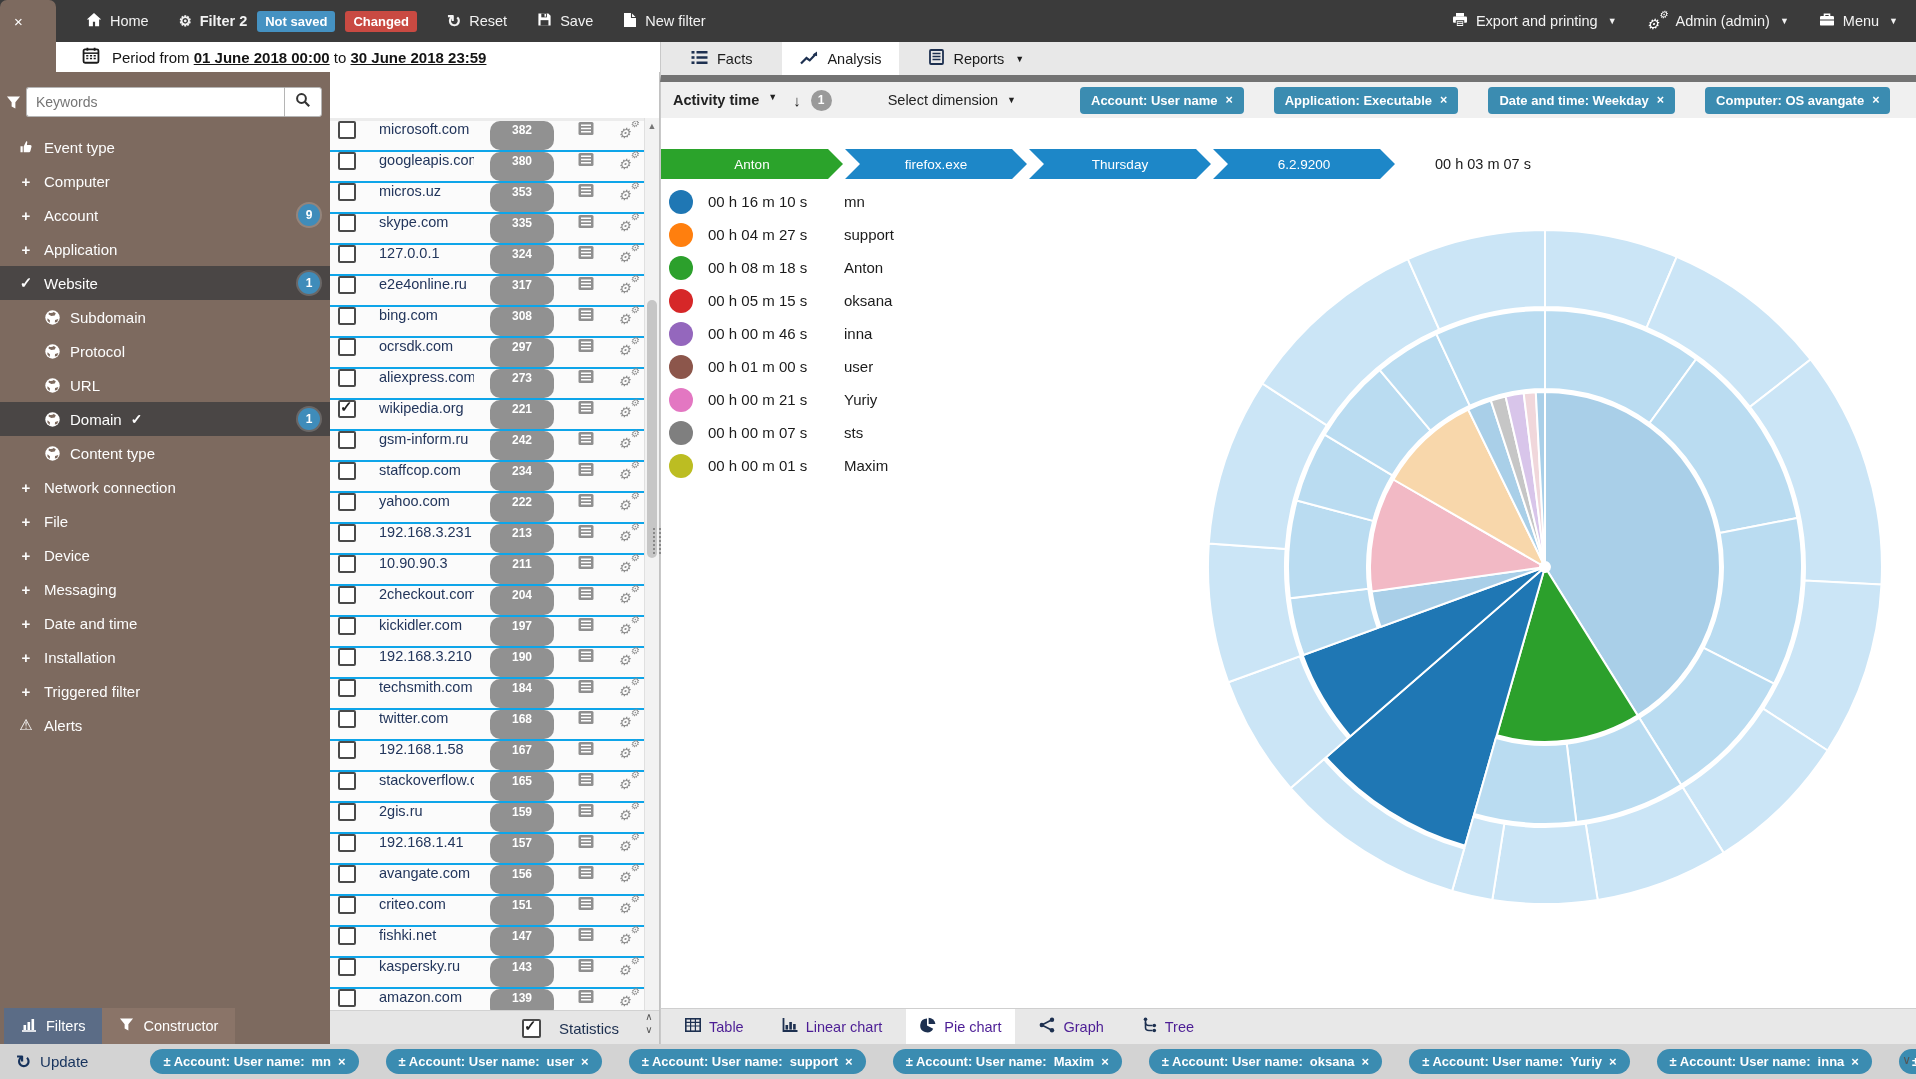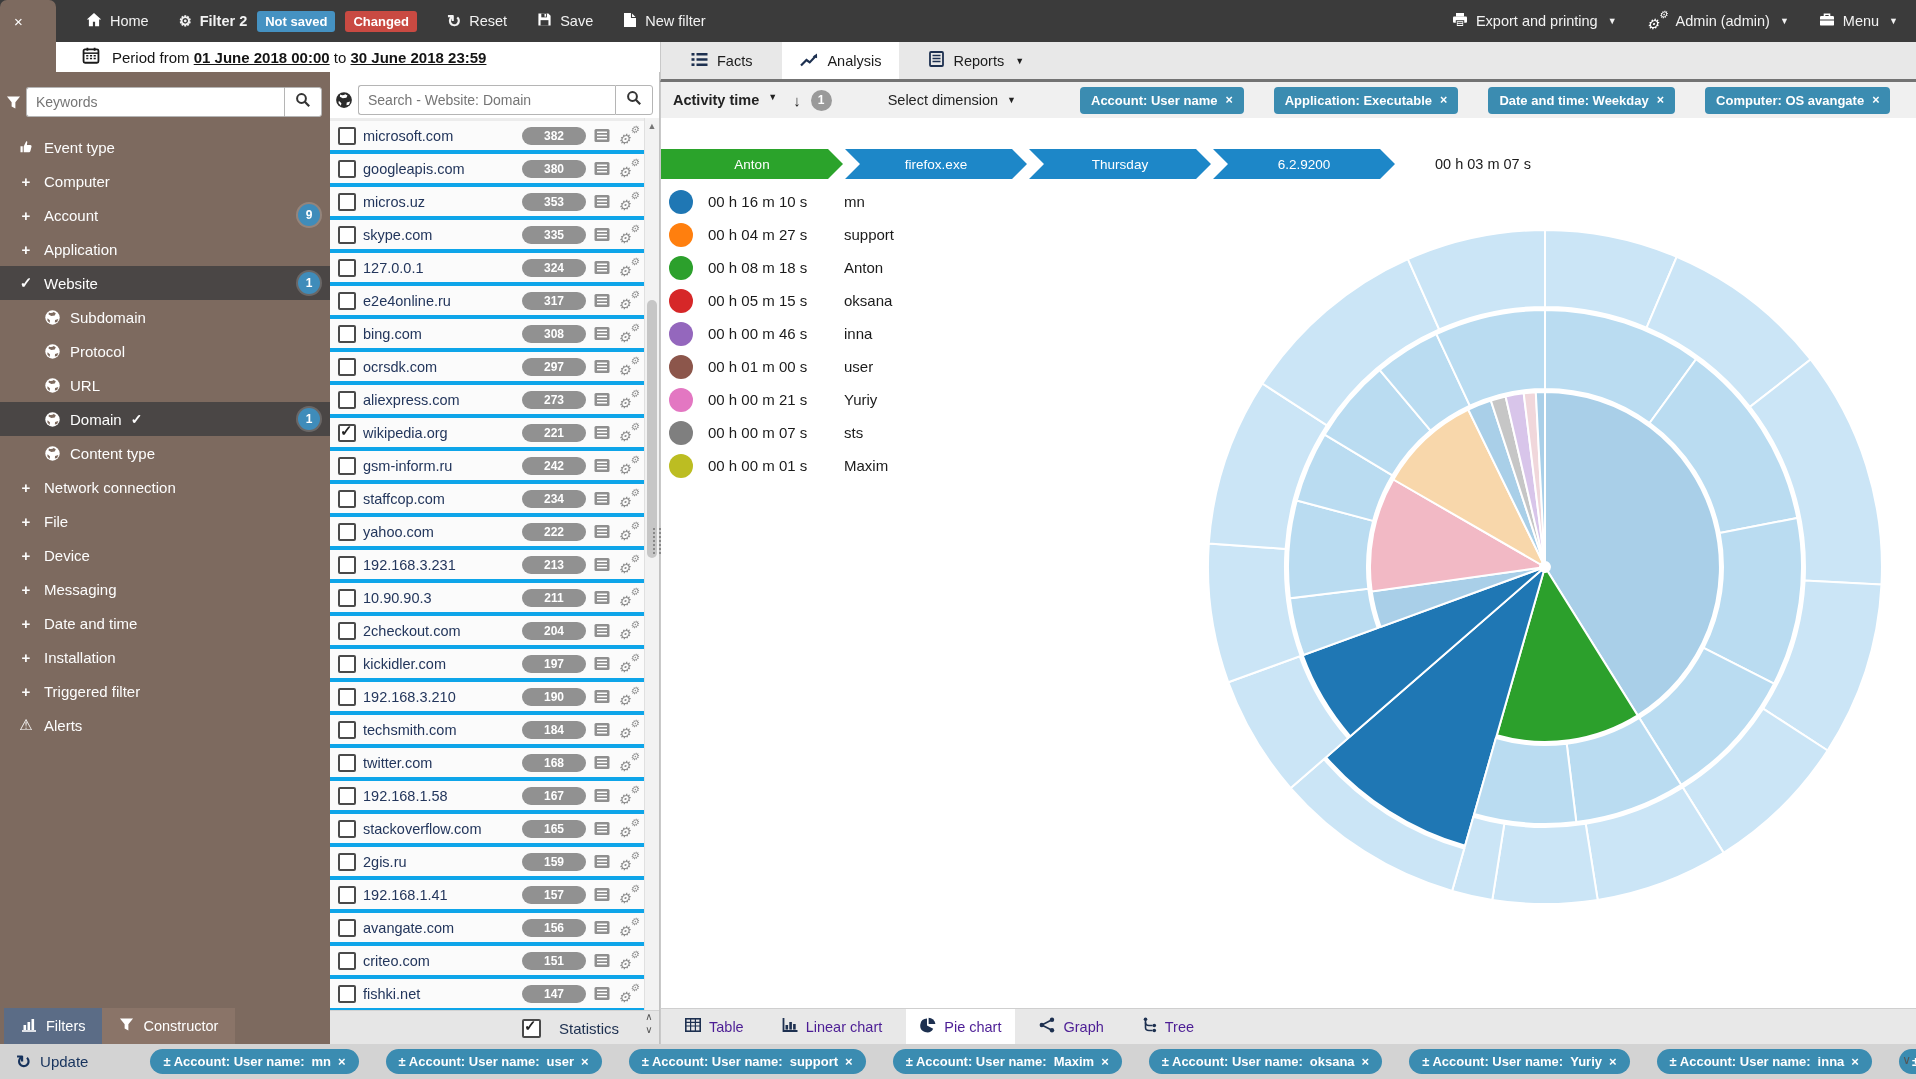--- a/index.html
+++ b/index.html
@@ -32,40 +32,40 @@
   .t-plus{font-size:17px;font-weight:bold;}
   .t-check{font-size:15px;font-weight:bold;}
   .t-warn{font-size:15px;}
   .t-badge{position:absolute;right:10px;top:6px;width:22px;height:22px;border-radius:50%;background:#3f8cba;color:#fff;font-size:12px;font-weight:bold;display:flex;align-items:center;justify-content:center;box-shadow:0 0 0 2px rgba(255,255,255,0.18);}
   .trail-check{margin-left:9px;font-weight:bold;font-size:14px;}
   
   #midcol{position:absolute;top:72px;left:330px;width:330px;bottom:0;background:#fff;border-right:1px solid #c2c2c2;box-sizing:border-box;z-index:3;}
   .mid-search{position:absolute;top:12px;left:0;right:6px;height:32px;display:flex;align-items:center;}
   .globe-wrap{width:28px;display:flex;justify-content:center;}
   #domain-list{position:absolute;top:46px;left:0;right:0;height:892px;overflow:hidden;border-top:3px solid #ececec;background:#fbfbfb;}
-  .d-row{height:29px;display:flex;align-items:center;border-bottom:4px solid #0ea5e9;padding:0 20px 0 8px;box-sizing:content-box;background:#fbfbfb;}
+  .d-row{height:29px;display:flex;border-bottom:2px solid #0ea5e9;padding:0 20px 0 8px;box-sizing:content-box;background:#fbfbfb;gap:16px;}
   .cbx{width:14px;height:14px;border:2px solid #4a4a4a;border-radius:2px;background:#fff;margin-right:7px;position:relative;flex:none;cursor:pointer;}
   .cbx.checked:after{content:"\2713";position:absolute;left:0;top:-4px;font-size:15px;font-weight:bold;color:#222;}
   .d-name{flex:1;font-size:14.5px;color:#23365c;text-decoration:none;white-space:nowrap;overflow:hidden;cursor:pointer;}
   .d-pill{min-width:24px;text-align:center;background:#919191;color:#fff;font-size:12px;font-weight:bold;border-radius:10px;padding:2px 20px;margin-right:8px;flex:none;}
   .d-list-ic{flex:none;margin-right:8px;display:flex;cursor:pointer;}
   .gears-icon{position:relative;width:21px;height:18px;color:#8f8f8f;flex:none;cursor:pointer;}
   .gears-icon .g1{position:absolute;left:0;bottom:-2px;font-size:14px;}
   .gears-icon .g2{position:absolute;right:0;top:-3px;font-size:10px;}
   .vscroll{position:absolute;top:46px;right:0;width:15px;height:892px;background:#f2f2f2;border-left:1px solid #e0e0e0;box-sizing:border-box;z-index:4;}
   .vs-up{height:16px;text-align:center;font-size:9px;color:#777;line-height:16px;cursor:pointer;}
   .vs-thumb{position:absolute;top:182px;left:2px;width:10px;height:258px;background:#c6c6c6;border-radius:5px;cursor:pointer;}
   #statsbar{position:absolute;left:0;right:0;top:938px;height:36px;background:#e6e6e6;border-top:1px solid #d2d2d2;box-sizing:border-box;display:flex;align-items:center;justify-content:flex-end;padding-right:40px;gap:11px;z-index:5;}
   #statsbar .cbx{width:15px;height:15px;}
   #stats-label{font-size:15px;color:#1d3050;}
   .stats-arrows{position:absolute;right:3px;top:1px;display:flex;flex-direction:column;gap:3px;font-size:10px;color:#555;line-height:1;text-align:center;width:14px;}
   .stats-arrows span{cursor:pointer;}
   #splitter-dots{position:absolute;left:653px;top:528px;width:4px;height:26px;border-left:2px dotted #888;border-right:2px dotted #888;z-index:6;}
   
-  #maintabs{position:absolute;top:42px;left:660px;right:0;height:40px;background:#e8e8e8;border-bottom:3px solid #737373;border-left:1px solid #c9c9c9;display:flex;align-items:stretch;box-sizing:border-box;z-index:4;}
+  #maintabs{position:absolute;top:42px;left:660px;right:0;height:40px;background:#e8e8e8;border-bottom:7px solid #737373;border-left:1px solid #c9c9c9;display:flex;align-items:stretch;box-sizing:border-box;z-index:4;}
   .mtab{display:flex;align-items:center;gap:9px;padding:0 18px;margin-left:12px;font-size:14.5px;color:#1c1c1c;cursor:pointer;}
   .mtab.active{background:#fff;}
   #maintoolbar{position:absolute;top:82px;left:660px;right:0;height:36px;background:#f0f0f0;display:flex;align-items:center;font-size:14.5px;color:#222;border-left:1px solid #c9c9c9;box-sizing:border-box;z-index:4;}
   .measure{margin-left:12px;font-weight:bold;display:flex;align-items:flex-start;gap:7px;cursor:pointer;}
   .sort-arrow{margin-left:16px;font-size:15px;font-weight:bold;cursor:pointer;}
   .count-badge{margin-left:10px;width:21px;height:21px;border-radius:50%;background:#9a9a9a;color:#fff;font-size:12px;font-weight:bold;display:flex;align-items:center;justify-content:center;}
   .seldim{margin-left:56px;display:flex;align-items:center;gap:7px;cursor:pointer;}
   #top-chips{margin-left:64px;display:flex;gap:30px;}
   .chip{background:#3b8cb1;color:#fff;font-size:13px;font-weight:bold;border-radius:4px;padding:6px 11px;display:flex;align-items:center;gap:8px;white-space:nowrap;cursor:pointer;}
   .chip .x{font-weight:bold;cursor:pointer;font-size:12.5px;}
@@ -298,35 +298,20 @@
           <span>Triggered filter</span>
         </div>
         <div class="tree-item">
           <span class="t-icon t-warn">⚠</span>
           <span>Alerts</span>
         </div>
       </div>
   </div>
 
   <div id="midcol">
-    <div class="mid-search">
-      <span class="globe-wrap">
-          <svg width="18" height="18" viewBox="0 0 16 16">
-            <circle cx="8" cy="8" r="7" fill="#2b2b2b"></circle>
-            <path d="M4.6 3.2c1.7.9 3.4.5 4.6-.4l1.9 1.2-1 2.1-3.2.4-2.6-1.4zM3.4 8.6l2.3 2.2-.5 2.4-2.1-2.5zM10.4 10.3l3.1-1-1.1 3-2.2.4z" fill="#fff"></path>
-          </svg>
-        </span>
-      <input class="search-input" placeholder="Search - Website: Domain" style="">
-      <div class="search-btn">
-        <span><svg width="16" height="16" viewBox="0 0 16 16">
-              <circle cx="6.5" cy="6.5" r="4.4" fill="none" stroke="#333" stroke-width="2"></circle>
-              <path d="M9.8 9.8l4.4 4.4" stroke="#333" stroke-width="2.2"></path>
-            </svg></span>
-      </div>
-    </div>
     <div id="domain-list">
         <div class="d-row">
           <span class="cbx"></span>
           <span class="d-name">microsoft.com</span>
           <span class="d-pill">382</span>
           <span class="d-list-ic">
             <svg width="16" height="15" viewBox="0 0 16 15">
               <rect x="0.5" y="1" width="15" height="13" rx="1.5" fill="#8f8f8f"></rect>
               <path d="M3 4.3h10M3 7.5h10M3 10.7h10" stroke="#fff" stroke-width="1.5"></path>
             </svg>

